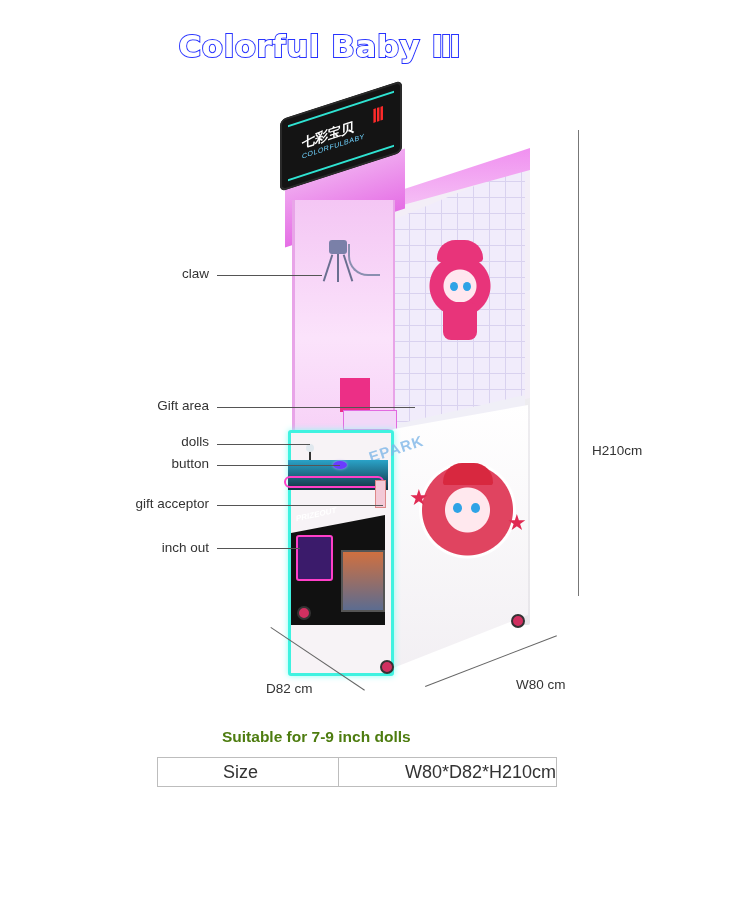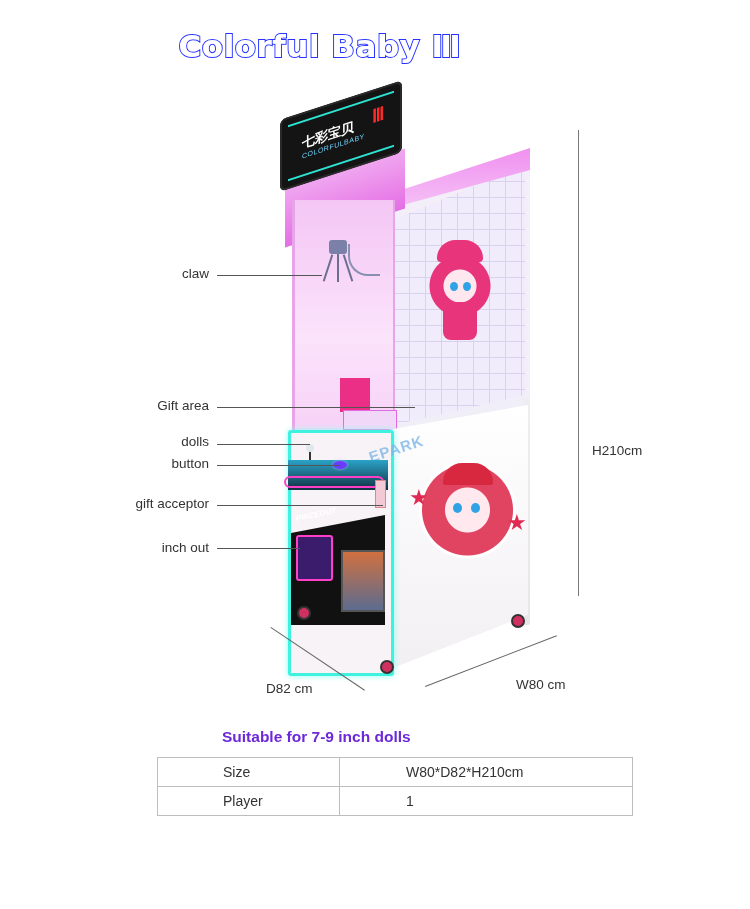--- a/index.html
+++ b/index.html
@@ -50,22 +50,22 @@
   .side-lower{position:absolute;left:388px;top:405px;width:140px;height:290px;background:linear-gradient(180deg,#ffffff,#f1eef2);clip-path:polygon(0 25px,100% 0,100% 210px,0 265px);}
   .side-strip{position:absolute;left:516px;top:170px;width:14px;height:455px;background:linear-gradient(180deg,#f4f4f6,#e8e6ea);border-radius:2px;}
   .char2{position:absolute;left:415px;top:455px;width:105px;height:110px;border-radius:50%;background:radial-gradient(circle at 50% 50%,#ffe8ee 0 22px,#e04460 23px 45px,#ffffff 46px 48px,transparent 49px);}
   .char2 .cap{position:absolute;left:28px;top:8px;width:50px;height:22px;background:#d8283f;border-radius:20px 20px 3px 3px;}
   .char2 .eyeL,.char2 .eyeR{position:absolute;top:48px;width:9px;height:10px;border-radius:50%;background:#2fa3e6;}
   .char2 .eyeL{left:38px}.char2 .eyeR{left:56px}
   .char2 .star{position:absolute;color:#e02a52;font-size:22px;}
   .wheel{position:absolute;width:10px;height:10px;border-radius:50%;background:#d03060;border:2px solid #333;}
   .brand{position:absolute;left:368px;top:440px;font-size:15px;font-weight:bold;color:#7fb7e8;opacity:0.8;transform:rotate(-18deg);letter-spacing:1px;}
   
-  .subtitle{position:absolute;left:222px;top:728px;font-size:15.5px;font-weight:bold;color:#6d28d9;}
-  table.spec{position:absolute;left:157px;top:757px;width:476px;border-collapse:collapse;font-size:14px;color:#333;}
+  .subtitle{position:absolute;left:222px;top:728px;font-size:15.5px;font-weight:bold;color:#4d7c0f;}
+  table.spec{position:absolute;left:157px;top:757px;width:400px;border-collapse:collapse;font-size:18px;color:#333;}
   table.spec td{border:1px solid #bdbdbd;height:28px;padding:0;}
   table.spec td.k{width:182px;padding-left:65px;box-sizing:border-box;}
   table.spec td.v{padding-left:66px;}
 </style>
 </head>
 <body>
 
 <div class="title">Colorful Baby Ⅲ</div>
 
 <div class="machine">
@@ -151,18 +151,14 @@
 <div class="dim" style="left:425px;top:686px;width:141px;transform:rotate(-21.1deg);"></div>
 <div class="lbl" style="left:480px;top:677px;margin-left:36px;">W80 cm</div>
 
 <div class="subtitle">Suitable for 7-9 inch dolls</div>
 <table class="spec">
   <tbody>
       <tr>
     <td class="k">Size</td>
     <td class="v">W80*D82*H210cm</td>
   </tr>
-  <tr>
-    <td class="k">Player</td>
-    <td class="v">1</td>
-  </tr>
 </tbody>
   </table>
 
 </body></html>

